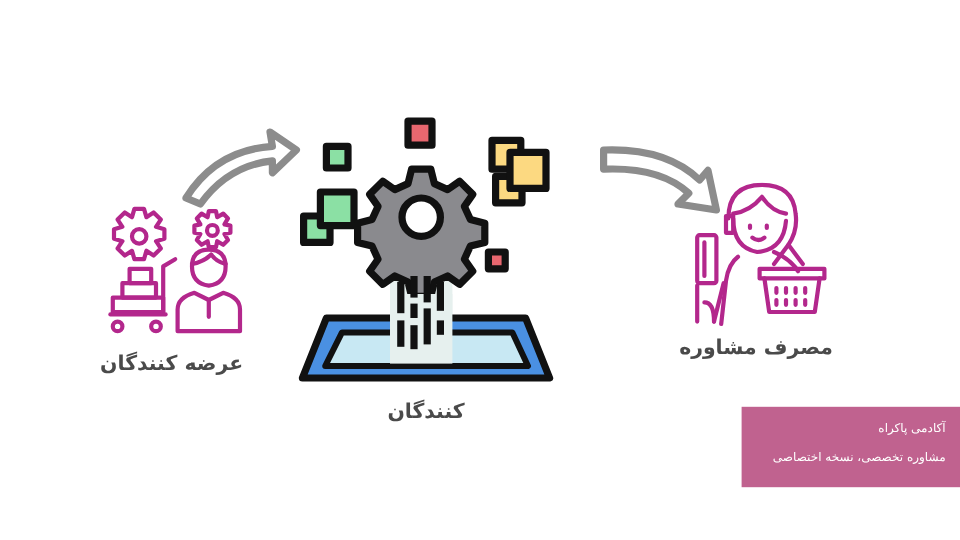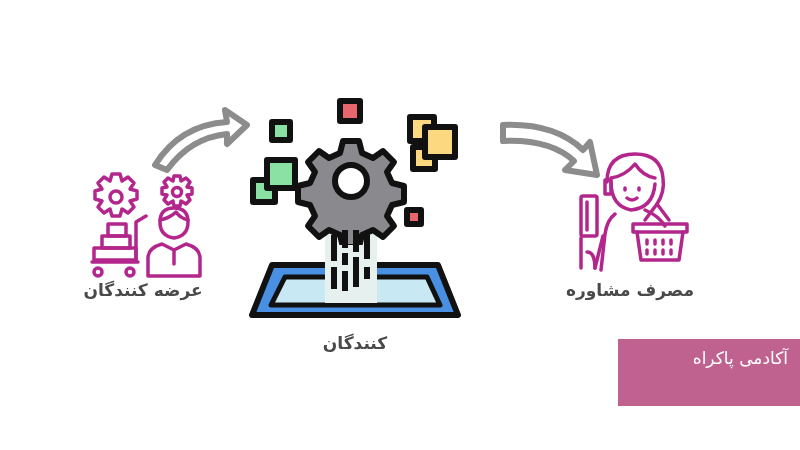--- a/index.html
+++ b/index.html
@@ -10,21 +10,21 @@
     .abs { position: absolute; }
     .label {
       position: absolute; color: #4a4a4a; font-weight: bold; font-size: 17px;
       direction: rtl; white-space: nowrap; text-align: center;
     }
     .badge {
       position: absolute; left: 618px; top: 339px; width: 182px; height: 67px;
       background: #c0628f; color: #fff; direction: rtl; box-sizing: border-box;
       padding: 8px 12px 0 8px;
     }
-    .badge .t1 { font-size: 17px; line-height: 22px; }
+    .badge .t1 { font-size: 10px; line-height: 22px; }
     .badge .t2 { font-size: 10px; line-height: 18px; margin-top: 4px; }
   </style>
 </head>
 <body>
 
 <svg class="abs" style="left:145px;top:100px" width="110" height="75" viewBox="0 0 110 75">
   <path d="M10 65 Q35 25 82 22 L80 10 L102 25 L82 44 L82 34 Q45 38 22 70 Z" fill="#fff" stroke="#8c8c8c" stroke-width="6" stroke-linejoin="round"></path>
 </svg>
 
 <svg class="abs" style="left:495px;top:115px" width="115" height="70" viewBox="0 0 115 70">
@@ -47,21 +47,21 @@
     <path d="M4 92 h46"></path>
     <circle cx="10" cy="102" r="4"></circle>
     <circle cx="42" cy="102" r="4"></circle>
 
     <path d="M72 52 q0 -14 14 -14 q14 0 14 14 q0 14 -14 16 q-14 -2 -14 -16 z"></path>
     <path d="M72 50 q10 -2 16 -8 q4 6 12 8"></path>
     <path d="M60 106 v-18 q0 -10 14 -14 l12 6 l12 -6 q14 4 14 14 v18 z"></path>
     <path d="M86 80 v14"></path>
   </g>
 </svg>
-<div class="label" style="left:78px;top:280px;width:130px">عرضه کنندگان</div>
+<div class="label" style="left:78px;top:293px;width:130px">عرضه کنندگان</div>
 
 <svg class="abs" style="left:245px;top:95px" width="220" height="230" viewBox="0 0 220 230">
   <g stroke="#111" stroke-width="6" stroke-linejoin="round">
 
     <rect x="95" y="6" width="20" height="20" fill="#e8676f"></rect>
     <rect x="27" y="27" width="18" height="18" fill="#8be0a4"></rect>
     <rect x="8" y="85" width="22" height="22" fill="#8be0a4"></rect>
     <rect x="22" y="65" width="28" height="28" fill="#8be0a4"></rect>
     <rect x="165" y="22" width="24" height="24" fill="#fcd981"></rect>
     <rect x="168" y="52" width="22" height="22" fill="#fcd981"></rect>
@@ -113,13 +113,14 @@
     <path d="M70 68 l12 -16 l12 16"></path>
     <path d="M58 72 h54 v8 h-54 z"></path>
     <path d="M62 80 l4 28 h38 l4 -28"></path>
     <path d="M72 88 v4 M80 88 v4 M88 88 v4 M96 88 v4 M72 98 v4 M80 98 v4 M88 98 v4 M96 98 v4"></path>
   </g>
 </svg>
 <div class="label" style="left:555px;top:280px;width:150px">مصرف مشاوره</div>
 
 <div class="badge">
   <div class="t1">آکادمی پاکراه</div>
+  <div class="t2">مشاوره تخصصی، نسخه اختصاصی</div>
 </div>
 
 </body></html>

